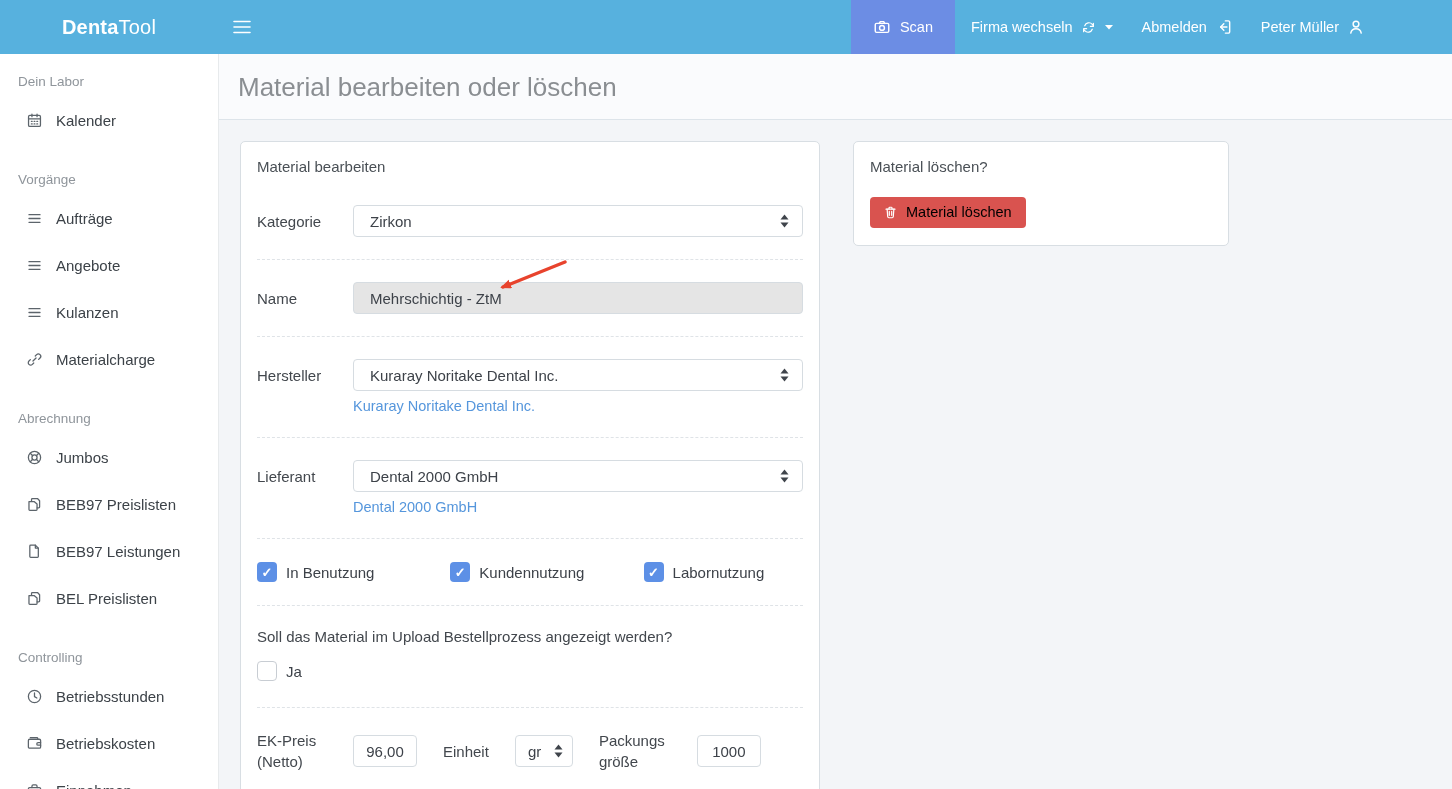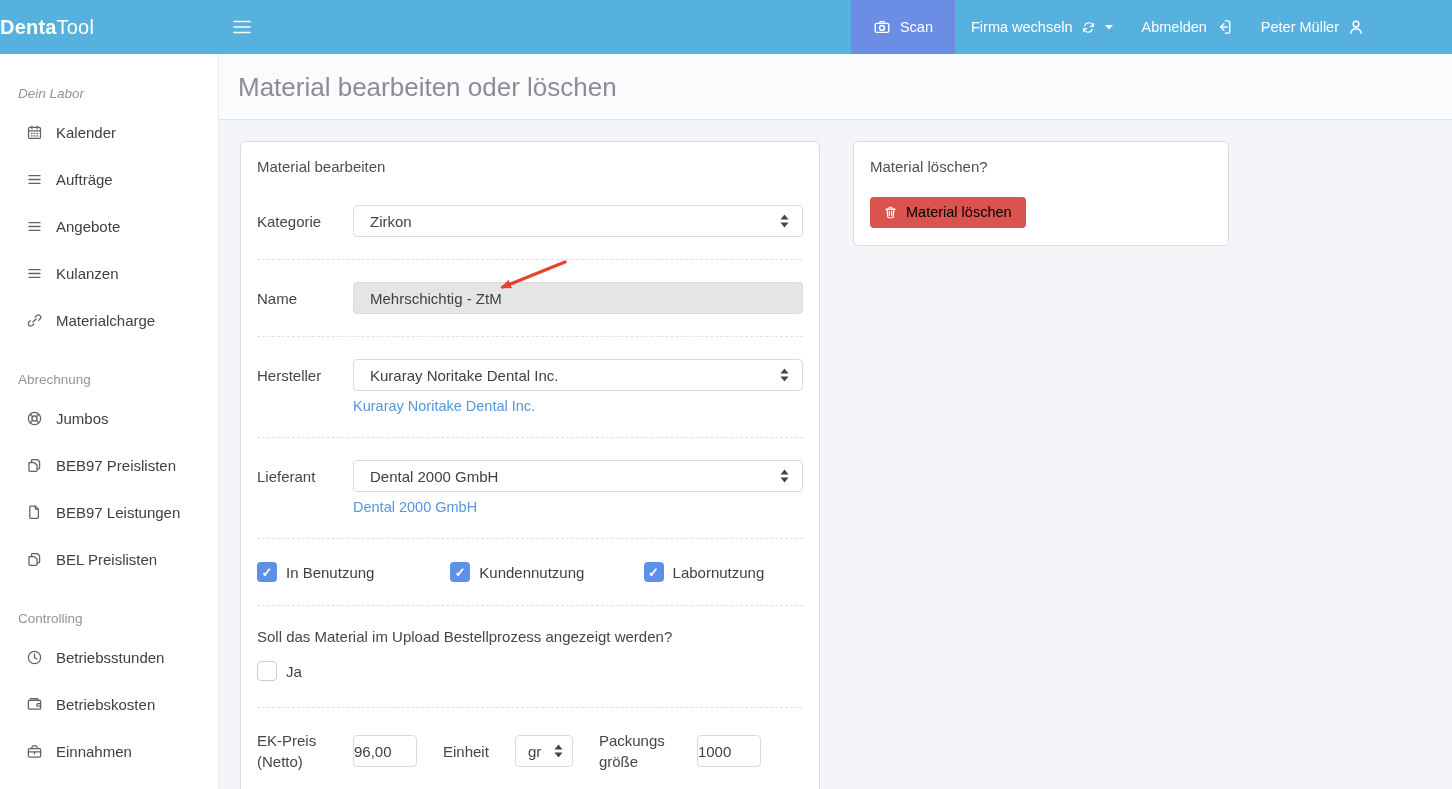--- a/index.html
+++ b/index.html
@@ -1,37 +1,37 @@
 <!DOCTYPE html>
 <html><head>
 <meta charset="utf-8">
 <style>
   * { margin:0; padding:0; box-sizing:border-box; }
   html,body { width:1452px; height:789px; overflow:hidden; background:#fff;
               font-family:"Liberation Sans", sans-serif; }
 
   
   .topbar { height:54px; background:#57b1de; display:flex; align-items:stretch; color:#fff; }
-  .brand-zone { width:218px; flex:none; display:flex; align-items:center; }
+  .brand-zone { width:218px; flex:none; display:flex; align-items:center; justify-content:center; }
   .logo { font-size:20px; letter-spacing:.2px; color:#fff; }
   .logo b { font-weight:700; }
   .logo span.light { font-weight:400; }
   .hamburger-zone { display:flex; align-items:center; padding-left:15px; }
   .tb-right { margin-left:auto; display:flex; align-items:stretch; padding-right:87px; }
   .scan-btn { background:#6c8de4; display:flex; align-items:center; gap:9px;
               padding:0 22px; font-size:14.5px; cursor:pointer; }
   .tb-item { display:flex; align-items:center; gap:8px; font-size:14.5px; cursor:pointer; }
   .tb-item.firma { margin-left:16px; }
   .tb-item.user, .tb-item.logout { margin-left:28px; }
 
   
   .layout { display:flex; height:735px; }
   .sidebar { width:219px; flex:none; background:#fff; border-right:1px solid #e7eaec; overflow:hidden; }
   .side-head { padding:28px 18px 8px 18px; font-size:13.5px; color:#8f959b; }
-  .side-head.first { padding-top:32px;font-style:italic; }
+  .side-head.first { padding-top:20px; }
   .side-item { display:flex; align-items:center; gap:13px; padding:14px 0 14px 26px;
                font-size:15px; line-height:19px; color:#3c4248; cursor:pointer; }
   .side-item .ic { color:#5c646b; flex:none; }
 
   .main { flex:1; background:#f3f5f8; display:flex; flex-direction:column; }
   .page-header { background:#fafbfd; border-bottom:1px solid #dde4ea; padding:18px 0 17px 19px; }
   .page-header h1 { font-size:26px; font-weight:400; color:#8a8e92; line-height:30px; }
   .content { position:relative; padding:21px 0 0 21px; display:flex; align-items:flex-start; flex:1; }
 
   .card { background:#fff; border:1px solid #d8dee3; border-radius:5px; }
@@ -63,21 +63,21 @@
   .cb.unchecked { background:#fff; border:1px solid #c8cdd3; }
 
   .upload-q { font-size:15px; color:#42474d; margin:2px 0 16px 0; }
   .upload-cb { margin-bottom:6px; }
 
   .price-row { display:flex; align-items:center; }
   .plabel { font-size:15px; color:#42474d; line-height:21px; flex:none; }
   .plabel.ek { width:72px; }
   .plabel.pack { width:74px; word-break:break-all; margin-left:26px; }
   .num { width:64px; height:32px; border:1px solid #d6dce1; border-radius:4px;
-         text-align:left; font-size:15px; color:#3d4249; outline:none;
+         text-align:center; font-size:15px; color:#3d4249; outline:none;
          font-family:"Liberation Sans", sans-serif; background:#fff; }
   .num.ek { margin-left:24px; }
   .num.pack { margin-left:24px; }
   .plabel.einheit { margin-left:26px; }
   .sel.small { width:58px; flex:none; margin-left:26px; padding:0 9px 0 12px; }
 
   
   .delete-title { font-size:15px; color:#4a5056; }
   .delete-btn { margin-top:22px; display:inline-flex; align-items:center; gap:8px;
                 background:#d9534f; color:#000000; border:none; border-radius:4px;
@@ -148,20 +148,21 @@
     <div class="side-head first">Dein Labor</div>
     <div class="side-item">
       <svg class="ic" width="17" height="17" viewBox="0 0 20 20">
         <rect x="3" y="4" width="14" height="13" rx="1.5"></rect>
           <path d="M3 8h14M7 2.5v3M13 2.5v3"></path>
         <path d="M6.3 11h1M9.5 11h1M12.7 11h1M6.3 14h1M9.5 14h1M12.7 14h1"></path>
       </svg>
       <span>Kalender</span>
     </div>
 
+    <div class="side-head">Vorgänge</div>
     <div class="side-item">
       <svg class="ic" width="17" height="17" viewBox="0 0 20 20">
           <path d="M3.5 5.5h13M3.5 10h13M3.5 14.5h13"></path>
         </svg>
       <span>Aufträge</span>
     </div>
     <div class="side-item">
       <svg class="ic" width="17" height="17" viewBox="0 0 20 20">
           <path d="M3.5 5.5h13M3.5 10h13M3.5 14.5h13"></path>
         </svg>

